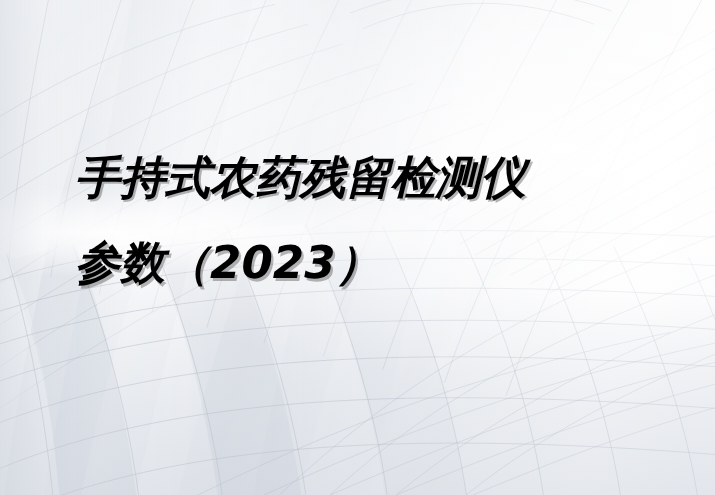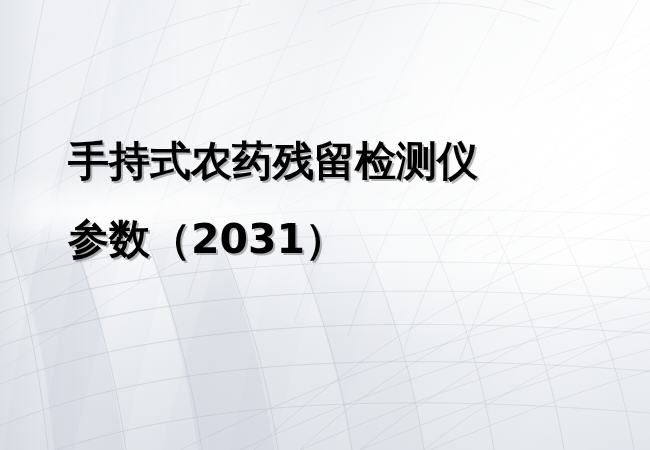--- a/index.html
+++ b/index.html
@@ -13,20 +13,21 @@
   }
 
   
   .banner {
     position: relative;
     width: 650px;
     height: 450px;
     overflow: hidden;
     background: #fde047;
     user-select: none;
+    font-style: italic;
   }
 
   
   .bg-layer {
     position: absolute;
     inset: 0;
     pointer-events: none;
   }
 
   
@@ -232,16 +233,16 @@
     </svg>
   </div>
 
   <div class="bg-layer bg-sheen-a"></div>
   <div class="bg-layer bg-sheen-b"></div>
   <div class="bg-layer bg-shade-bottom"></div>
   <div class="bg-layer bg-shade-left"></div>
 
   <div class="heading">
     <span class="heading-line">手持式农药残留检测仪</span>
-    <span class="heading-line">参数（2031）</span>
+    <span class="heading-line">参数（2023）</span>
   </div>
 
 </div>
 
 </body></html>

